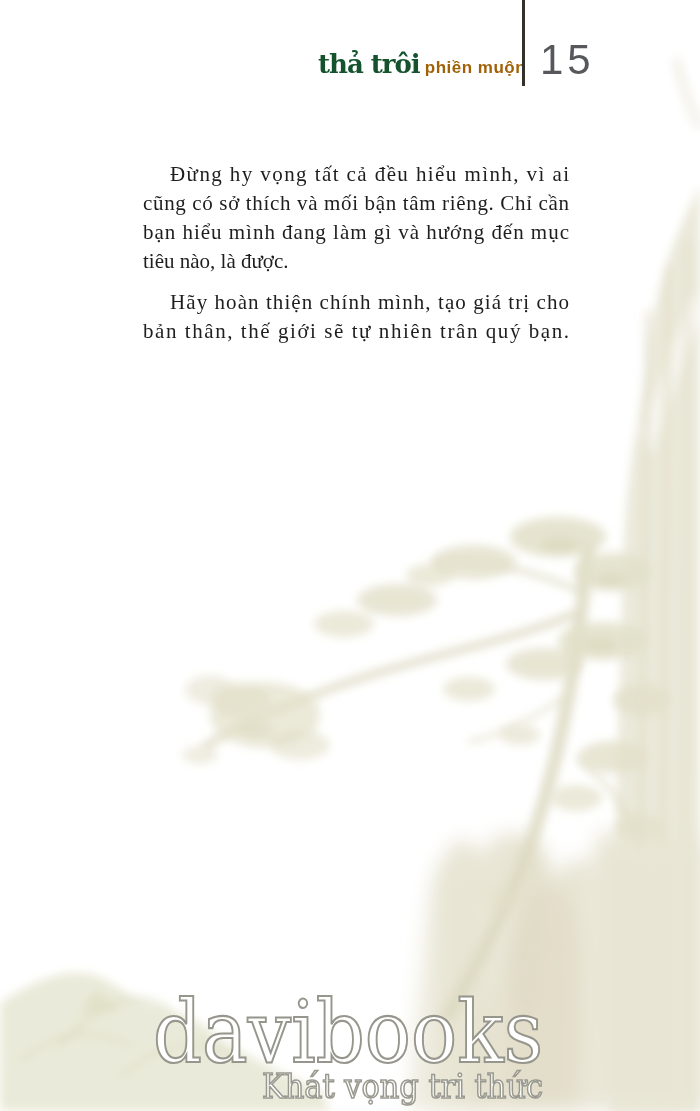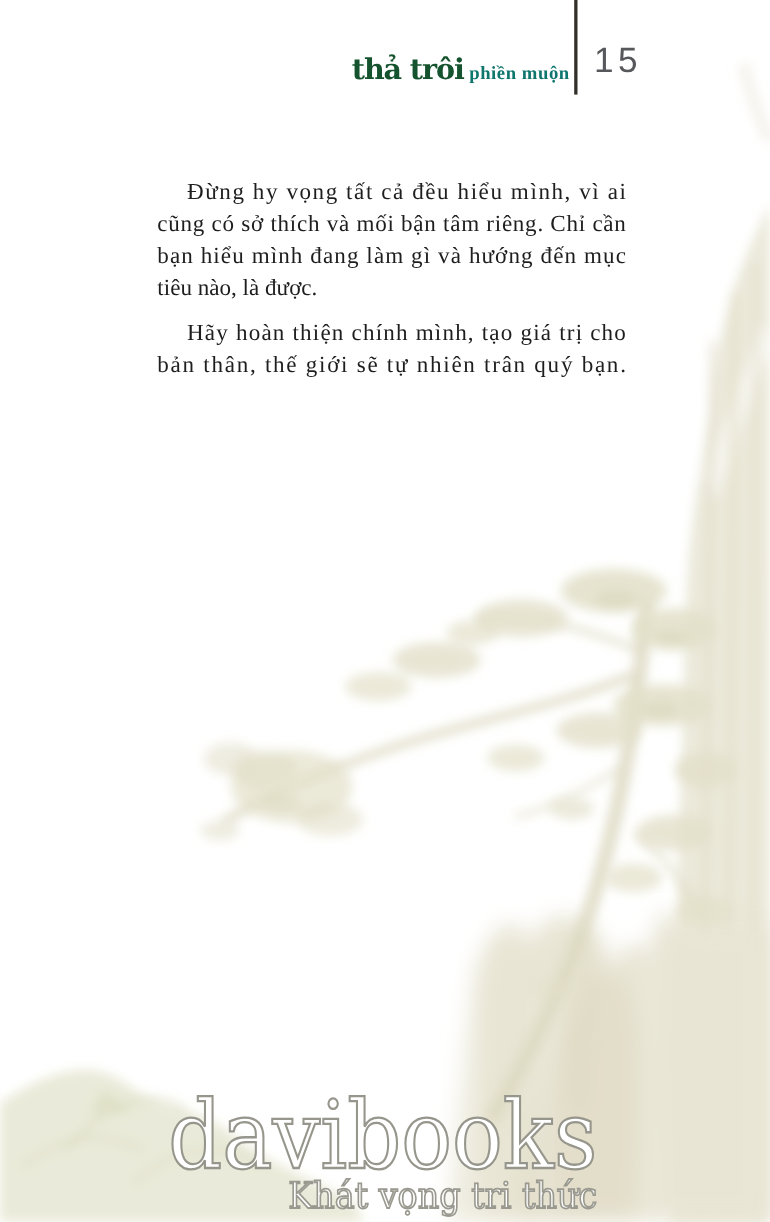--- a/index.html
+++ b/index.html
@@ -16,32 +16,32 @@
   .logo{
     position:absolute;left:318px;top:49px;width:200px;
     text-align:right;white-space:nowrap;
   }
   .logo-main{
     font-family:"DejaVu Serif",serif;
     font-weight:bold;font-size:26px;letter-spacing:-1px;
     color:#14532d;
   }
   .logo-sub{
-    font-family:Liberation Serif, serif;
+    font-family:Liberation Sans, sans-serif;
     font-weight:bold;font-size:17px;letter-spacing:0.5px;
-    color:#0f766e;margin-left:5px;
+    color:#a16207;margin-left:5px;
   }
   .header-rule{
     position:absolute;left:522px;top:0;width:3px;height:86px;
     background:#33302a;
   }
   .page-number{
     position:absolute;left:540px;top:36px;
     font-family:"Liberation Sans","DejaVu Sans",sans-serif;
-    font-size:32px;font-weight:normal;letter-spacing:4px;
+    font-size:42px;font-weight:normal;letter-spacing:4px;
     color:#57585c;
   }
   
   .text-block{position:absolute;left:143px;top:150px;overflow:visible;}
   text.bt{
     font-family:"Liberation Serif","DejaVu Serif",serif;
     font-size:21px;
     fill:#1e1e1e;
   }
   

